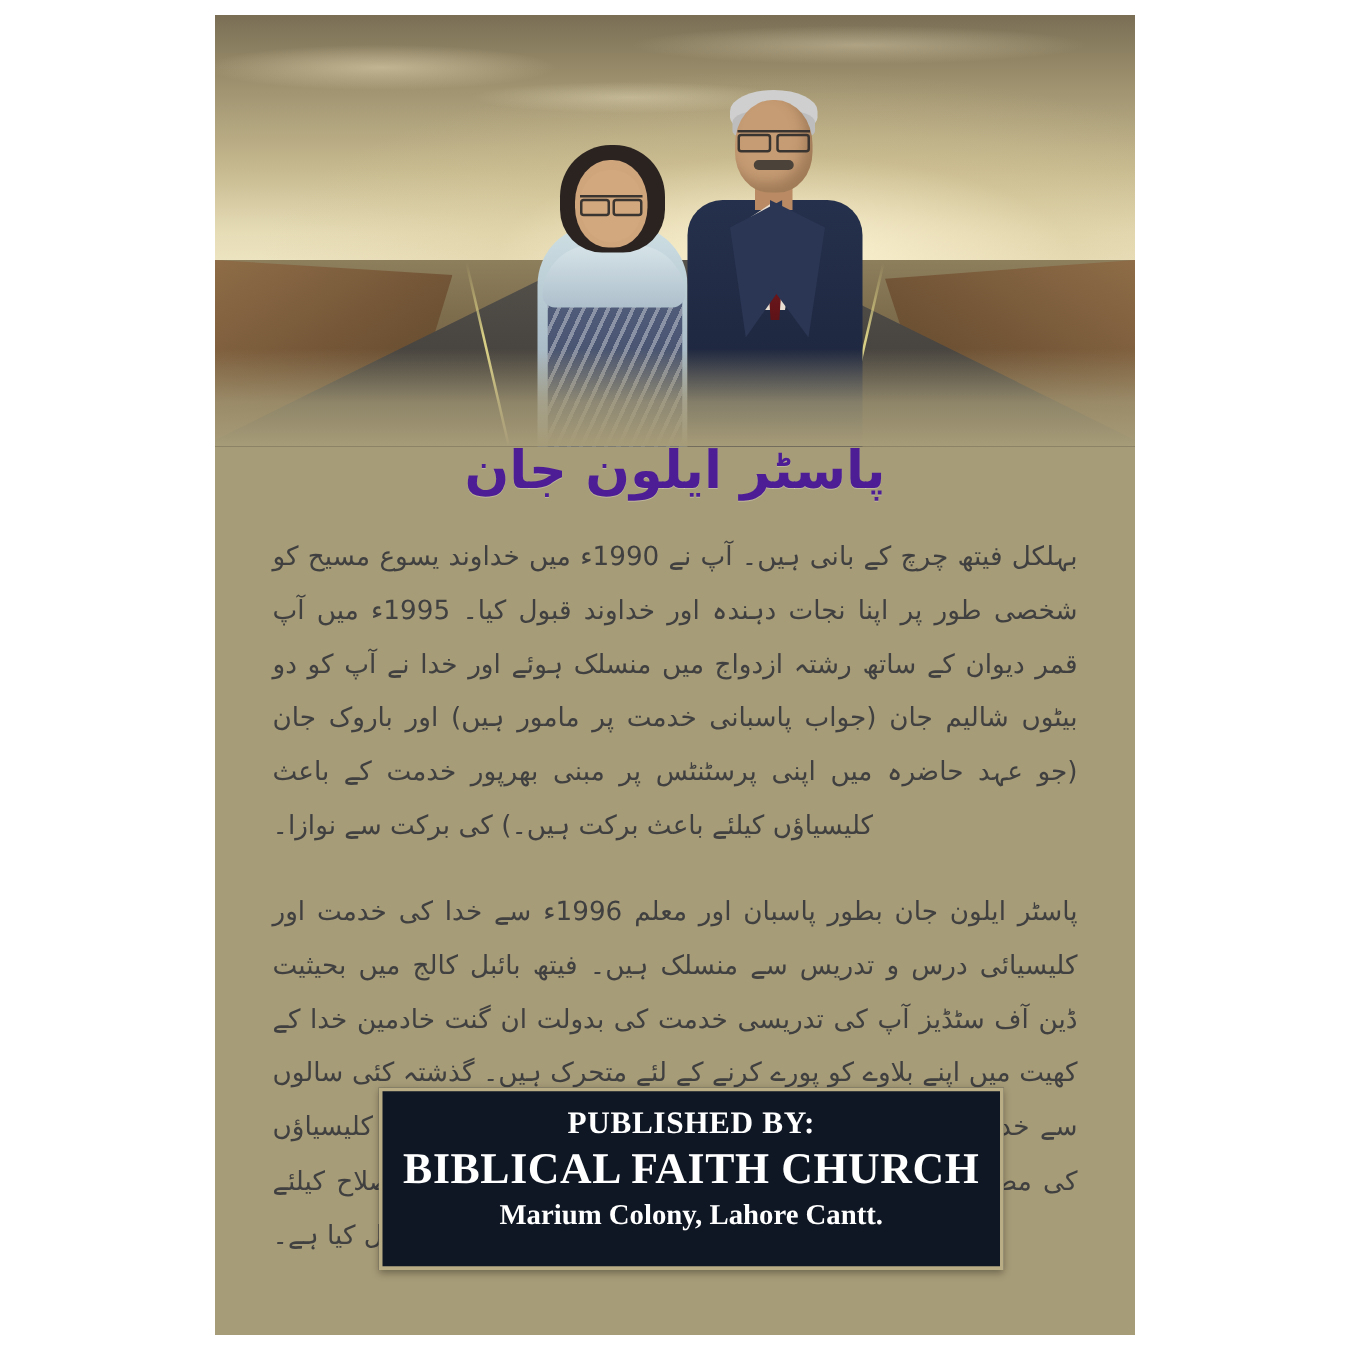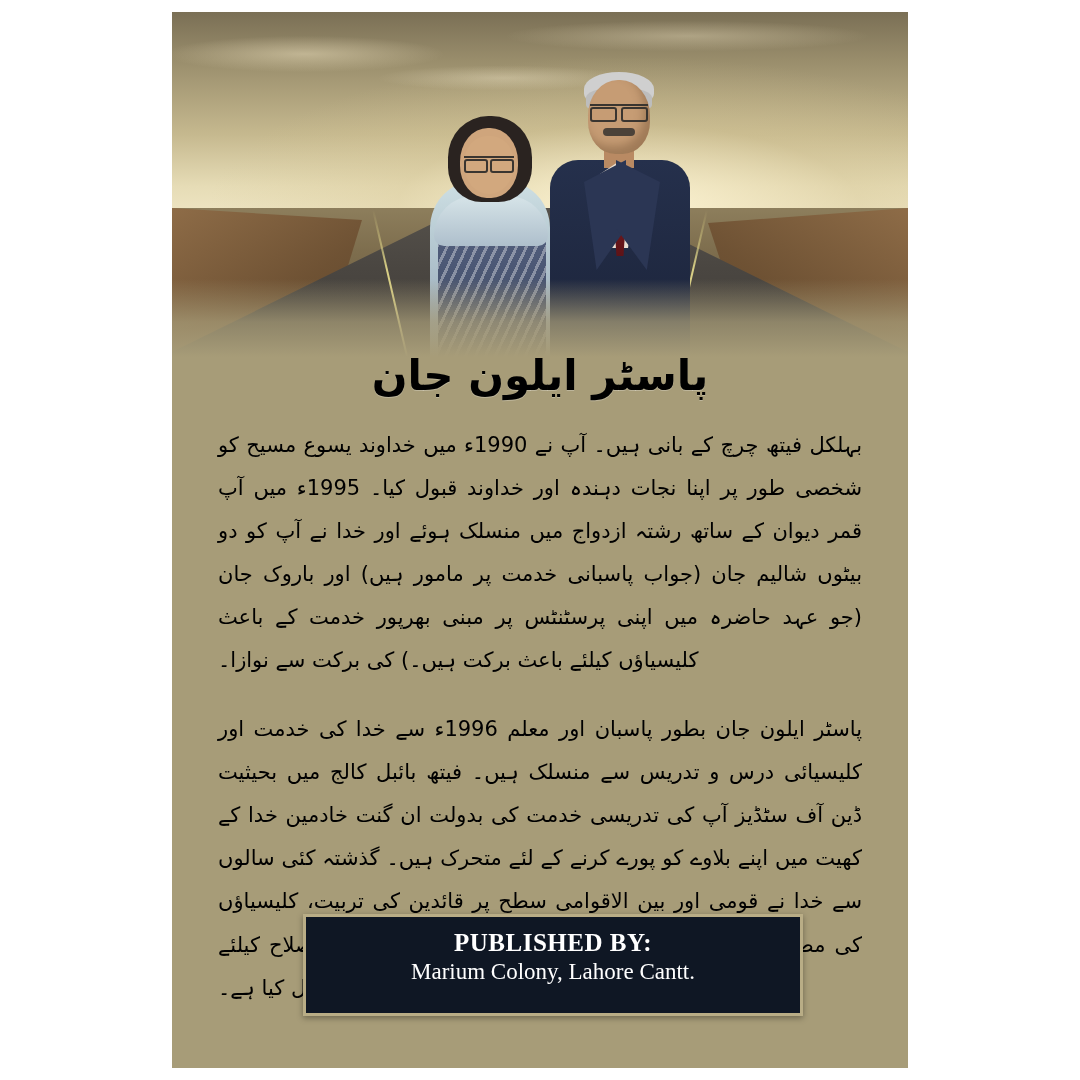--- a/index.html
+++ b/index.html
@@ -235,40 +235,40 @@
     background: linear-gradient(to bottom, #d6e4e8, #aebfcc);
     border-radius: 40px 40px 10px 10px;
   }
 
   
   .title-urdu {
     text-align: center;
     font-family: "DejaVu Sans", sans-serif;
     font-size: 42px;
     font-weight: 700;
-    color: #000000;
+    color: #4c1d95;
     direction: rtl;
     margin-top: -6px;
     padding-bottom: 6px;
     text-shadow: 0 1px 0 rgba(255,255,255,.25);
   }
 
   
   .body-wrap {
     padding: 18px 46px 0 46px;
   }
 
   .para {
     direction: rtl;
     text-align: justify;
     text-align-last: left;
     font-family: "DejaVu Sans", sans-serif;
     font-size: 21px;
     line-height: 2.05;
-    color: #000000;
+    color: #404040;
     margin: 0 0 26px 0;
   }
 
   
   .publisher {
     position: absolute;
     left: 50%;
     bottom: 52px;
     width: 474px;
     margin-left: -237px;
@@ -291,21 +291,21 @@
     font-family: "Liberation Serif", serif;
     font-weight: 700;
     font-size: 35px;
     letter-spacing: .5px;
     line-height: 1.15;
     margin-bottom: 4px;
   }
   .pub-addr {
     color: #ffffff;
     font-family: "Liberation Serif", serif;
-    font-weight: 400;
+    font-weight: 700;
     font-size: 23px;
   }
 </style>
 </head>
 <body>
 
 <div class="page">
 
   <div class="cover">
 
@@ -348,17 +348,18 @@
 
     <div class="title-urdu">پاسٹر ایلون جان</div>
 
     <div class="body-wrap">
       <p class="para">بہلکل فیتھ چرچ کے بانی ہیں۔ آپ نے 1990ء میں خداوند یسوع مسیح کو شخصی طور پر اپنا نجات دہندہ اور خداوند قبول کیا۔ 1995ء میں آپ قمر دیوان کے ساتھ رشتہ ازدواج میں منسلک ہوئے اور خدا نے آپ کو دو بیٹوں شالیم جان (جواب پاسبانی خدمت پر مامور ہیں) اور باروک جان (جو عہد حاضرہ میں اپنی پرسٹنٹس پر مبنی بھرپور خدمت کے باعث کلیسیاؤں کیلئے باعث برکت ہیں۔) کی برکت سے نوازا۔</p>
       <p class="para">پاسٹر ایلون جان بطور پاسبان اور معلم 1996ء سے خدا کی خدمت اور کلیسیائی درس و تدریس سے منسلک ہیں۔ فیتھ بائبل کالج میں بحیثیت ڈین آف سٹڈیز آپ کی تدریسی خدمت کی بدولت ان گنت خادمین خدا کے کھیت میں اپنے بلاوے کو پورے کرنے کے لئے متحرک ہیں۔ گذشتہ کئی سالوں سے خدا نے قومی اور بین الاقوامی سطح پر قائدین کی تربیت، کلیسیاؤں کی مضبوطی اور نوجوانوں کی حوصلہ افزائی، رہنمائی اور اصلاح کیلئے استعمال کیا ہے۔</p>
     </div>
 
     <div class="publisher">
       <div class="pub-label">PUBLISHED BY:</div>
+      <div class="pub-name">BIBLICAL FAITH CHURCH</div>
       <div class="pub-addr">Marium Colony, Lahore Cantt.</div>
     </div>
 
   </div>
 </div>
 
 </body></html>

